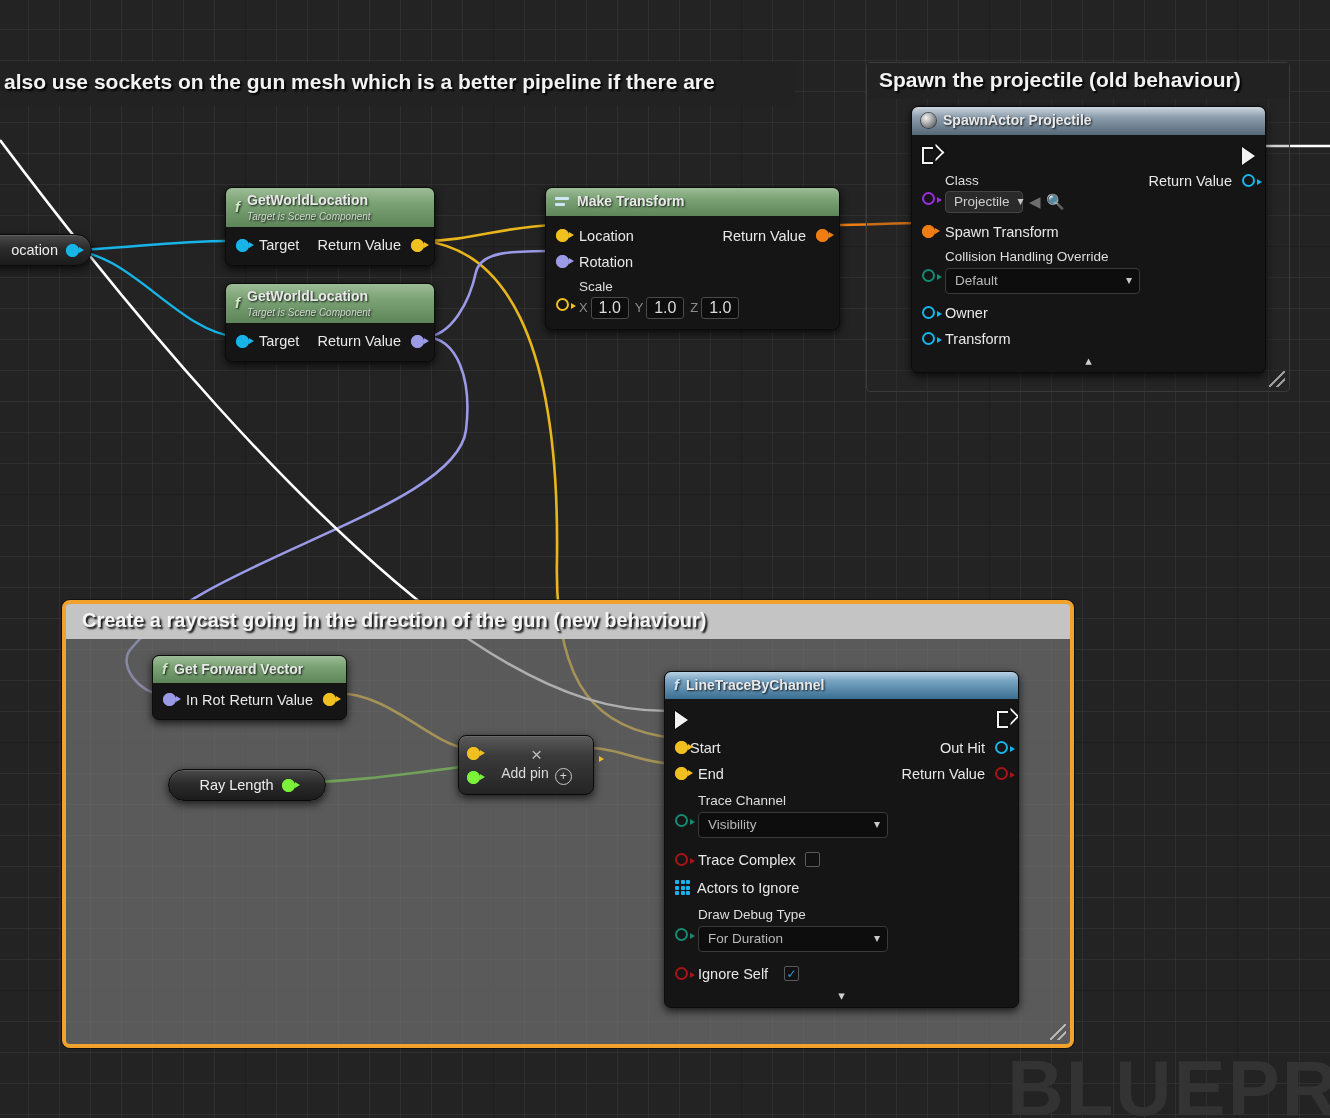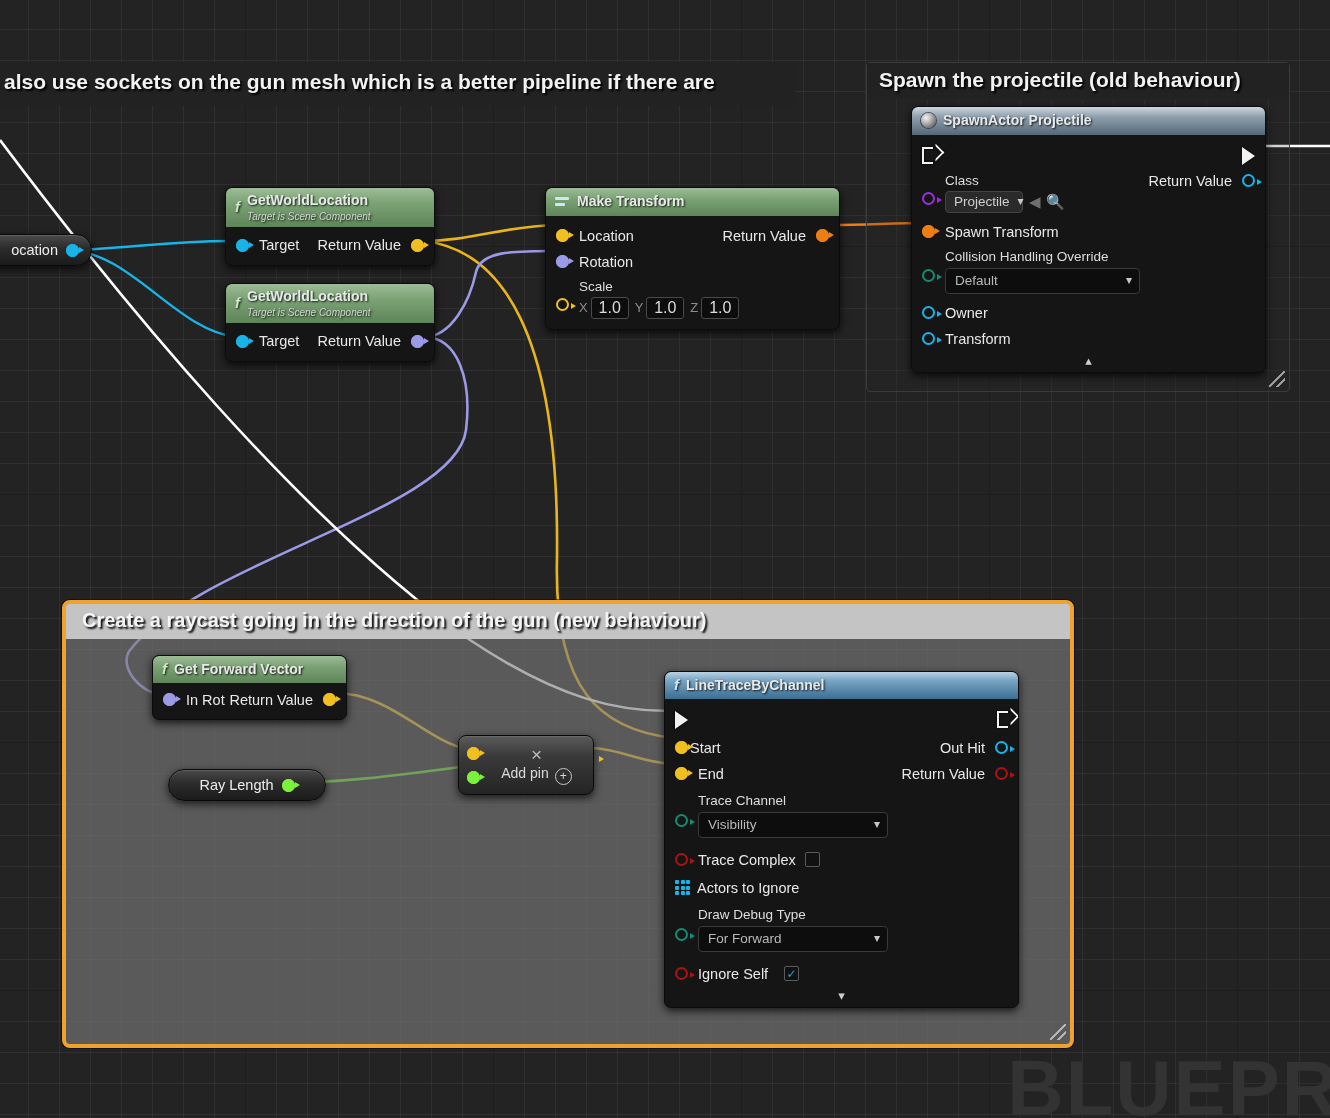--- a/index.html
+++ b/index.html
@@ -496,21 +496,21 @@
             <i></i>
           </span>
         <span class="lbl">Actors to Ignore</span>
       </div>
 
       <div class="row" style="align-items:flex-start;padding-top:6px;">
         <span class="pin hollow c-enum" style="margin-top:21px"></span>
         <span style="margin-left:10px;flex:1;">
           <span class="lbl-sm" style="display:block;margin-bottom:4px">Draw Debug Type</span>
           <span class="combo" style="width:190px">
-            <span>For Forward</span>
+            <span>For Duration</span>
             <span class="chev">▾</span>
           </span>
         </span>
       </div>
 
       <div class="row" style="margin-top:9px">
         <span class="pin hollow c-bool"></span>
         <span class="lbl" style="margin-left:10px;margin-right:16px">Ignore Self</span>
         <span class="chk">✓</span>
       </div>

